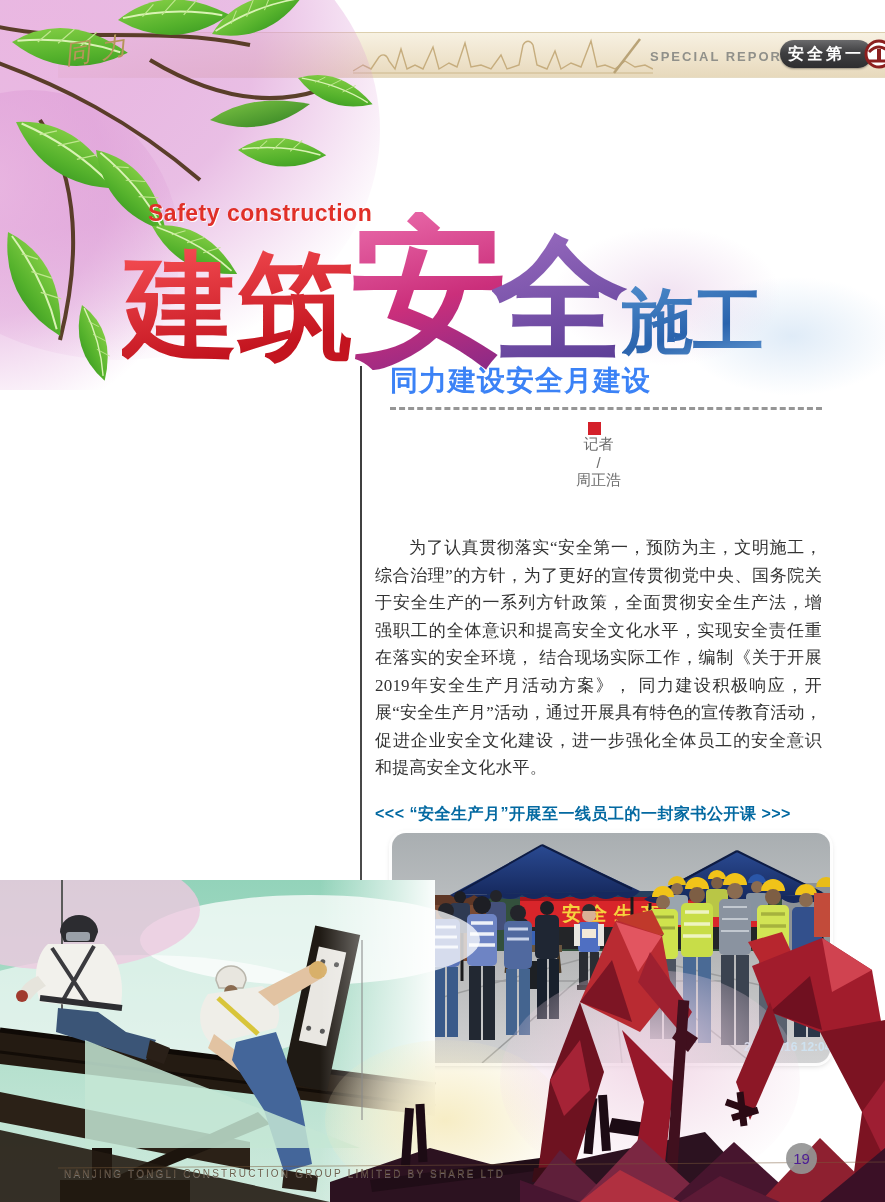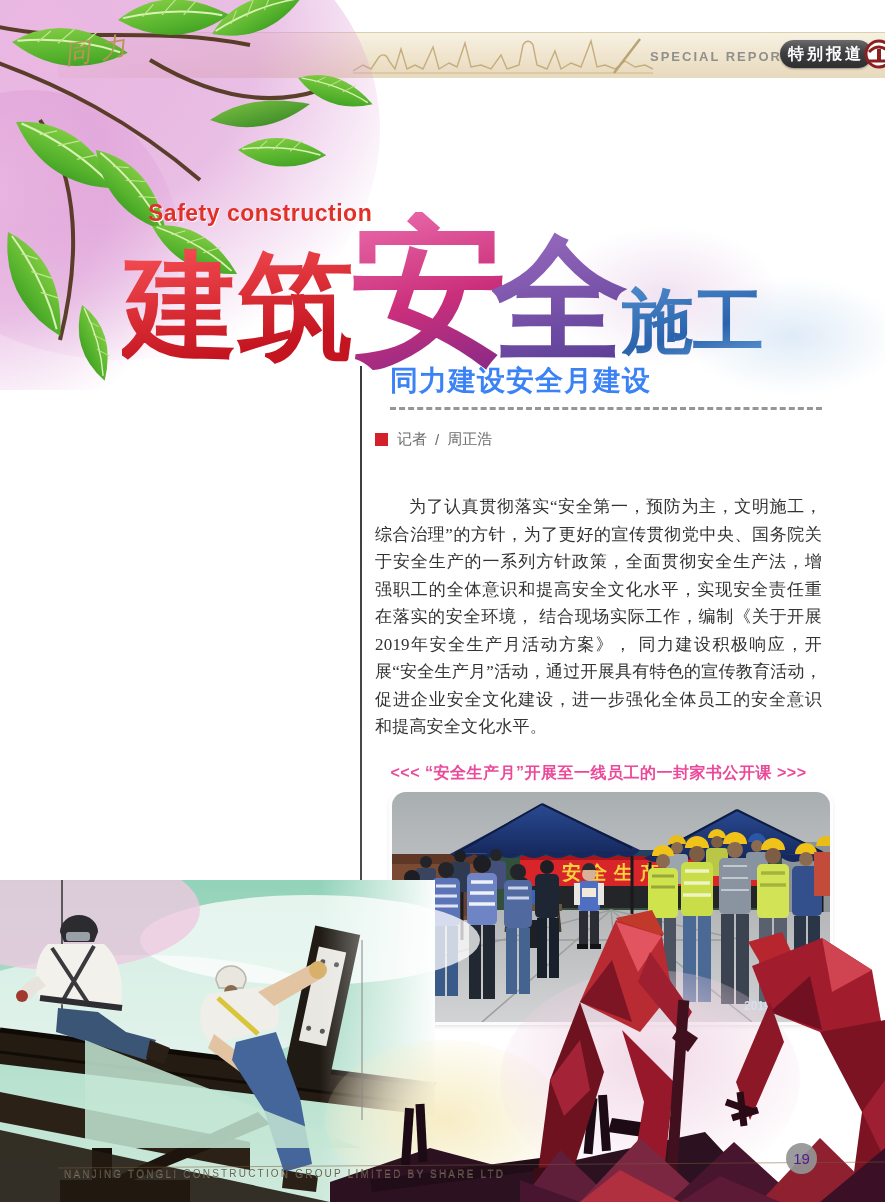--- a/index.html
+++ b/index.html
@@ -47,28 +47,28 @@
     background:radial-gradient(ellipse at center,rgba(214,170,215,.35),rgba(214,170,215,0) 70%);}
   .wash2{position:absolute;left:560px;top:90px;width:220px;height:120px;border-radius:50%;
     background:radial-gradient(ellipse at center,rgba(150,190,230,.30),rgba(150,190,230,0) 70%);}
   
   .vrule{position:absolute;left:360px;top:366px;width:2px;height:754px;
     background:linear-gradient(180deg,#3c3c3c 0%,#4e4e4e 80%,rgba(80,80,80,0) 100%);}
   
   .article{position:absolute;left:375px;top:362px;width:447px;}
   .a-title{margin:0 0 0 15px;font-size:28px;font-weight:bold;color:#3b82f6;letter-spacing:1px;}
   .a-dash{margin:7px 0 0 15px;border:0;border-top:3px dashed #969696;height:0;}
-  .a-byline{margin:20px 0 0 0;display:flex;align-items:center;font-size:15px;color:#6d6d6d;}
+  .a-byline{margin:12px 0 0 0;display:flex;align-items:center;font-size:15px;color:#6d6d6d;flex-direction:column;}
   .a-byline .sq{width:13px;height:13px;background:#d4202a;margin-right:9px;}
   .a-byline .sep{margin:0 8px;}
   .a-body{
     margin:44px 0 0 0;font-size:17px;line-height:27.5px;color:#333;
     text-align:justify;text-indent:2em;letter-spacing:0.2px;font-family:Liberation Serif, serif;
   }
-  .a-caption{margin:22px 0 0 0;text-align:center;font-size:16px;font-weight:600;color:#ec4899;letter-spacing:0.5px;}
+  .a-caption{margin:22px 0 0 0;font-size:16px;font-weight:600;color:#0369a1;letter-spacing:0.5px;}
   .photo-frame{
     position:relative;margin:8px 0 0 17px;width:438px;height:230px;border-radius:14px;
     overflow:hidden;box-shadow:0 0 0 3px rgba(255,255,255,.9),0 2px 6px rgba(0,0,0,.25);
   }
   .photo-frame svg{display:block;}
   
   .bottom-art{position:absolute;left:0;top:880px;width:885px;height:322px;}
   .footer-text{
     position:absolute;left:64px;top:1168px;font-size:10px;letter-spacing:2.2px;
     color:rgba(82,62,42,.8);text-shadow:0 1px 0 rgba(255,255,255,.35);text-align:center;
@@ -86,21 +86,21 @@
 
   <div class="header-band">
     <svg class="skyline" width="300" height="42" viewBox="0 0 300 42">
       <path d="M0,36 L10,30 L18,34 L26,22 C30,18 34,20 36,26 L42,34 L48,14 L54,34 L62,30 L70,34 L80,12 L86,34 L96,28 L104,32 L112,8 L118,32 L128,30 L138,34 L148,20 L154,34 L166,30 L170,10 C173,5 177,5 180,10 L184,30 L194,34 L202,16 L208,34 L218,28 L228,32 L238,6 L244,32 L252,30 L262,34 L272,26 L282,32 L292,30 L300,34" fill="none" stroke="#c6ad7e" stroke-width="1.4"></path>
       <line x1="0" y1="38" x2="300" y2="38" stroke="#cdb88c" stroke-width="1"></line>
     </svg>
     <svg class="slash" width="40" height="38" viewBox="0 0 40 38">
       <line x1="8" y1="36" x2="34" y2="2" stroke="#b9a377" stroke-width="2.5"></line>
     </svg>
     <div class="sr-en">SPECIAL REPORT</div>
-    <div class="sr-badge">特别报道</div>
+    <div class="sr-badge">安全第一</div>
     <div class="logo-wrap">
       <svg width="30" height="30" viewBox="0 0 30 30">
         <circle cx="15" cy="15" r="13" fill="#ffffff" stroke="#8c1f1f" stroke-width="3"></circle>
         <path d="M5,13 Q15,3 25,13" fill="none" stroke="#8c1f1f" stroke-width="3"></path>
         <rect x="13" y="10" width="4" height="12" fill="#8c1f1f"></rect>
         <line x1="5" y1="22" x2="25" y2="22" stroke="#8c1f1f" stroke-width="3"></line>
       </svg>
     </div>
   </div>
 

